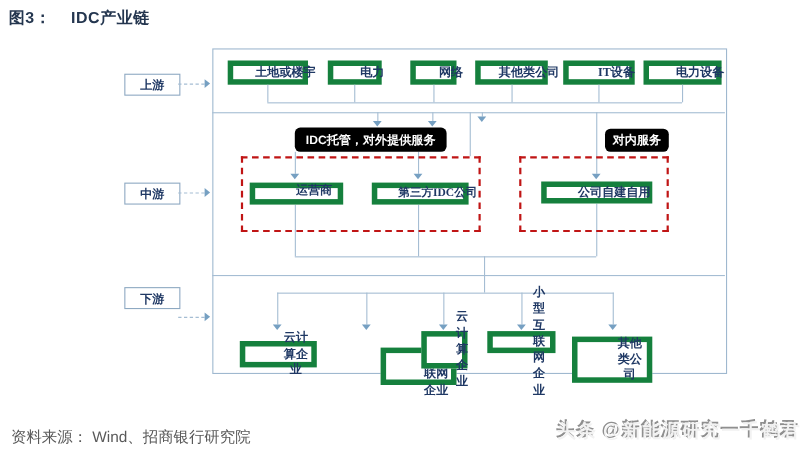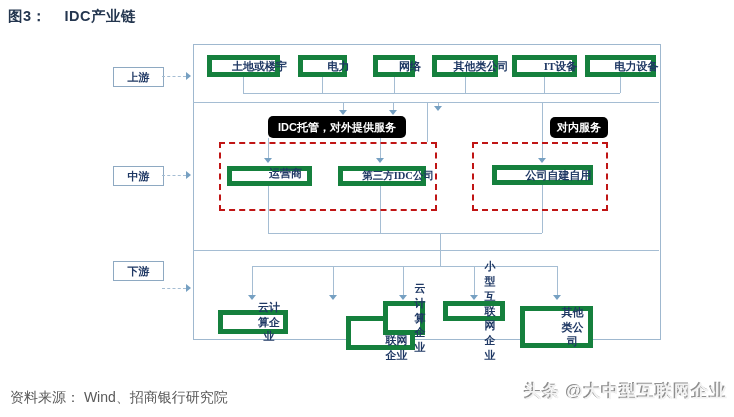--- a/index.html
+++ b/index.html
@@ -147,15 +147,15 @@
       <span>云计算企业</span>
     </div>
   <div class="nbox" style="left:443px;top:301px;width:62px;height:20px;">
       <span>小型互联网企业</span>
     </div>
   <div class="nbox" style="left:520px;top:306px;width:73px;height:42px;">
       <span>其他类公司</span>
     </div>
 
   <div class="source">资料来源： Wind、招商银行研究院</div>
-  <div class="watermark">头条 @大中型互联网企业</div>
+  <div class="watermark">头条 @新能源研究一千鹤君</div>
 
 </div>
 
 </body></html>

